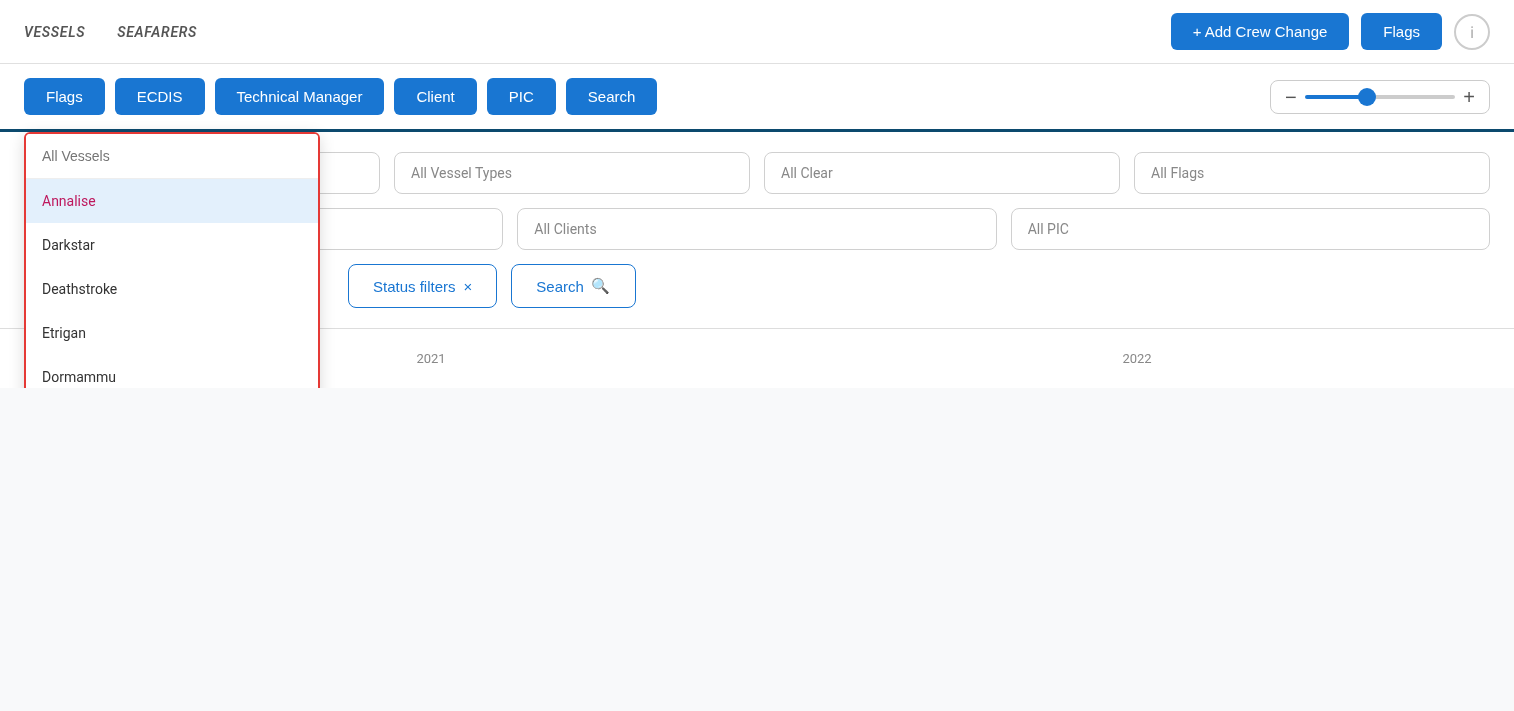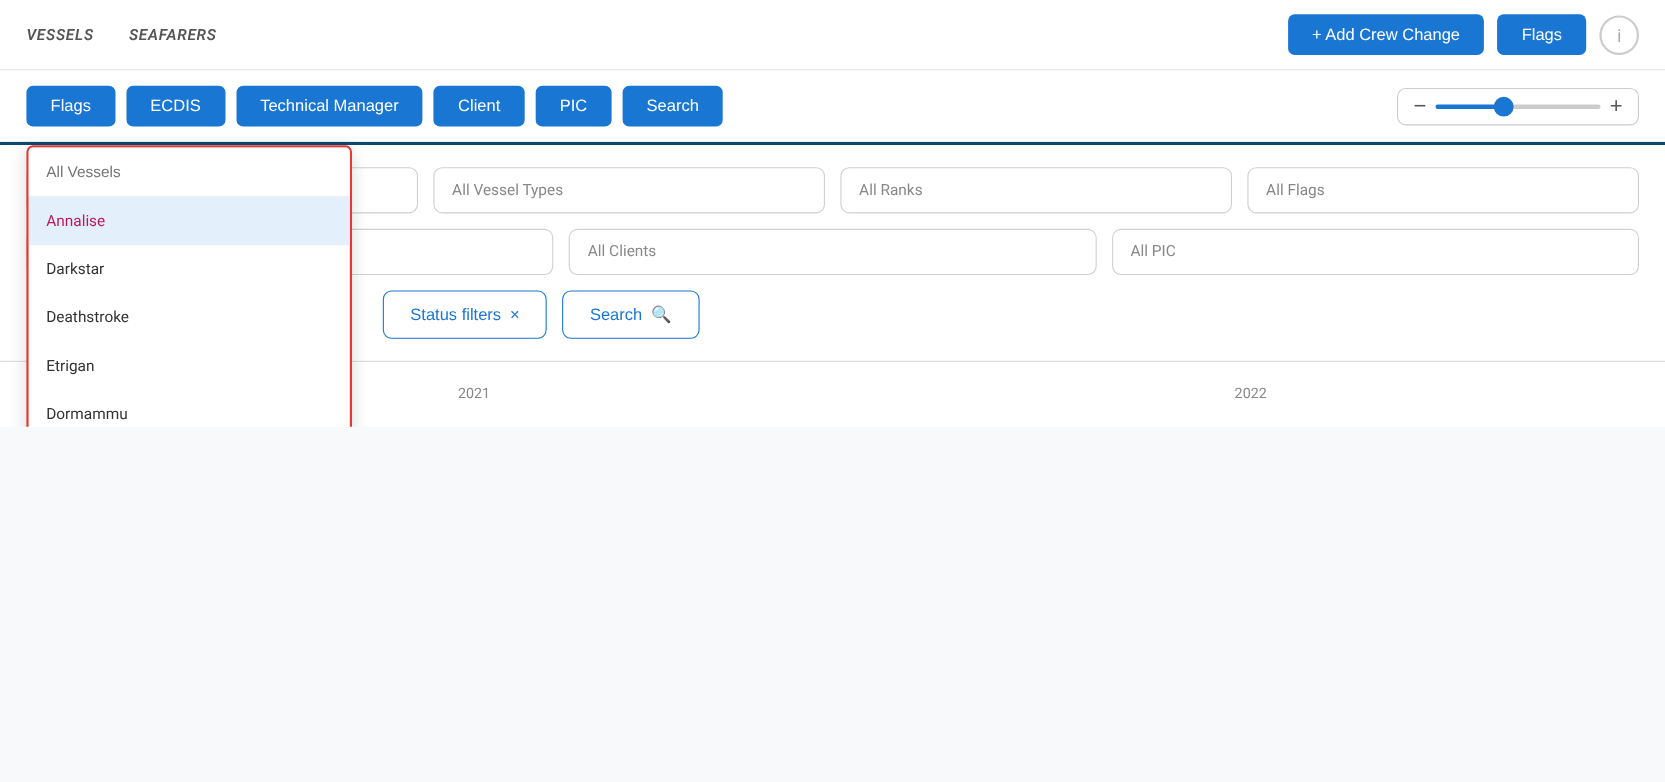--- a/index.html
+++ b/index.html
@@ -320,21 +320,21 @@
       <li>Dormammu</li>
       <li>Nova III</li>
     </ul>
   </div>
 
   <div class="controls-area">
 
     <div class="controls-row">
       <div class="select-box" style="min-width:310px; color:#aaa;">All Vessels</div>
       <div class="select-box">All Vessel Types</div>
-      <div class="select-box">All Ranks</div>
+      <div class="select-box">All Clear</div>
       <div class="select-box">All Flags</div>
     </div>
 
     <div class="controls-row">
       <div class="select-box" style="min-width:310px;">All Technical Managers</div>
       <div class="select-box">All Clients</div>
       <div class="select-box">All PIC</div>
     </div>
 
     <div class="action-row">

